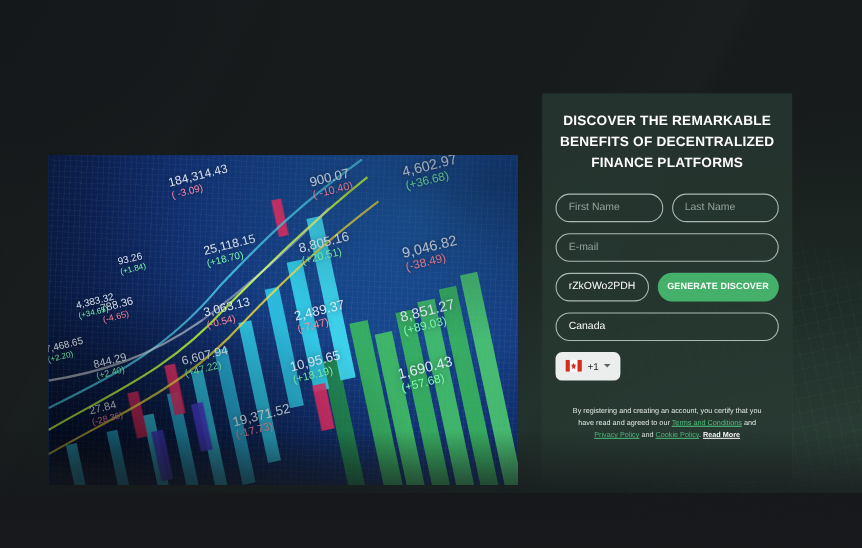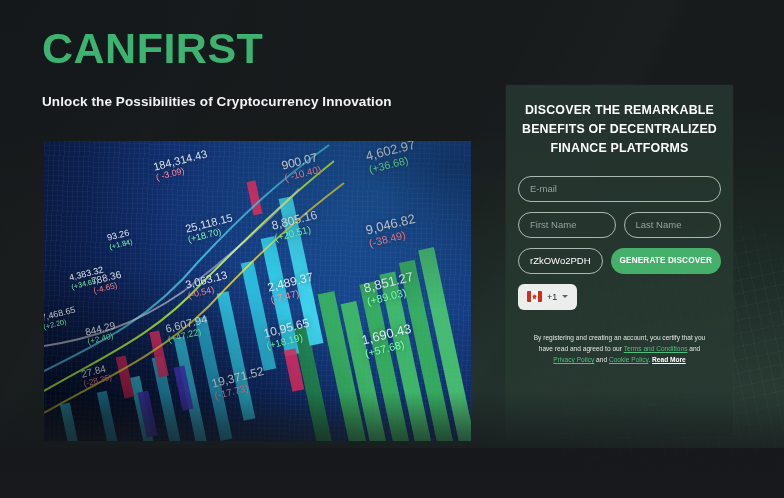--- a/index.html
+++ b/index.html
@@ -137,21 +137,21 @@
     transform-origin: left top;
     font-weight: 400;
   }
   .ph-num .delta { display: block; font-size: 0.82em; }
   .up { color: #7dffb4; }
   .down { color: #ff8aa0; }
 
   
   .panel {
     position: absolute;
-    left: 506px;
+    left: 493px;
     top: 85px;
     width: 227px;
     height: 352px;
     overflow: hidden;
     background: rgba(40,58,50,0.78);
     box-shadow: 0 0 0 1px rgba(255,255,255,0.02);
   }
   .panel-inner {
     padding: 16px 12px 12px 12px;
   }
@@ -285,24 +285,20 @@
 </head>
 <body>
 
 <div class="page">
 
   <div class="bg-base"></div>
   <div class="bg-sheen"></div>
   <div class="bg-topleft"></div>
   <div class="bg-sphere"></div>
 
-  <div class="hero">
-    <h1 class="brand">CANFIRST</h1>
-    <p class="tagline">Unlock the Possibilities of Cryptocurrency Innovation</p>
-  </div>
 
   <div class="hero-photo">
     <div class="ph-layer ph-bg"></div>
     <div class="ph-layer ph-grid"></div>
     <svg class="ph-bars" viewBox="0 0 427 300" preserveAspectRatio="none">
       <g opacity="0.95">
         <rect x="290" y="150" width="17" height="160" fill="#3ec45a" opacity="0.85" transform="rotate(-12 298 230)"></rect>
         <rect x="312" y="160" width="16" height="150" fill="#46cf62" opacity="0.85" transform="rotate(-12 320 235)"></rect>
         <rect x="334" y="140" width="16" height="175" fill="#3ec45a" opacity="0.85" transform="rotate(-12 342 230)"></rect>
         <rect x="356" y="130" width="16" height="190" fill="#49d267" opacity="0.85" transform="rotate(-12 364 230)"></rect>
@@ -362,33 +358,36 @@
     <div class="ph-layer ph-vig"></div>
   </div>
 
   <div class="panel">
     <div class="panel-inner">
       <h2 class="panel-title">DISCOVER THE REMARKABLE BENEFITS OF DECENTRALIZED FINANCE PLATFORMS</h2>
 
       <div class="form">
 
         <div class="row">
-          <input class="field" type="text" placeholder="E-mail" style="">
-        </div>
-
-        <div class="row">
           <input class="field half" type="text" placeholder="First Name" style="">
           <input class="field half" type="text" placeholder="Last Name" style="">
+        </div>
+
+        <div class="row">
+          <input class="field" type="text" placeholder="E-mail" style="">
         </div>
 
         <div class="row">
           <input class="field" type="text" placeholder="Password" value="rZkOWo2PDH" style="">
           <button class="btn-gen">GENERATE DISCOVER</button>
         </div>
 
+        <div class="row">
+          <input class="field" type="text" placeholder="Country" value="Canada" style="">
+        </div>
 
         <div class="row phone-row">
           <div class="flag-select">
             <span class="flag">
               <span class="flag-leaf"></span>
             </span>
             <span class="dial">+1</span>
             <span class="caret"></span>
           </div>
         </div>

